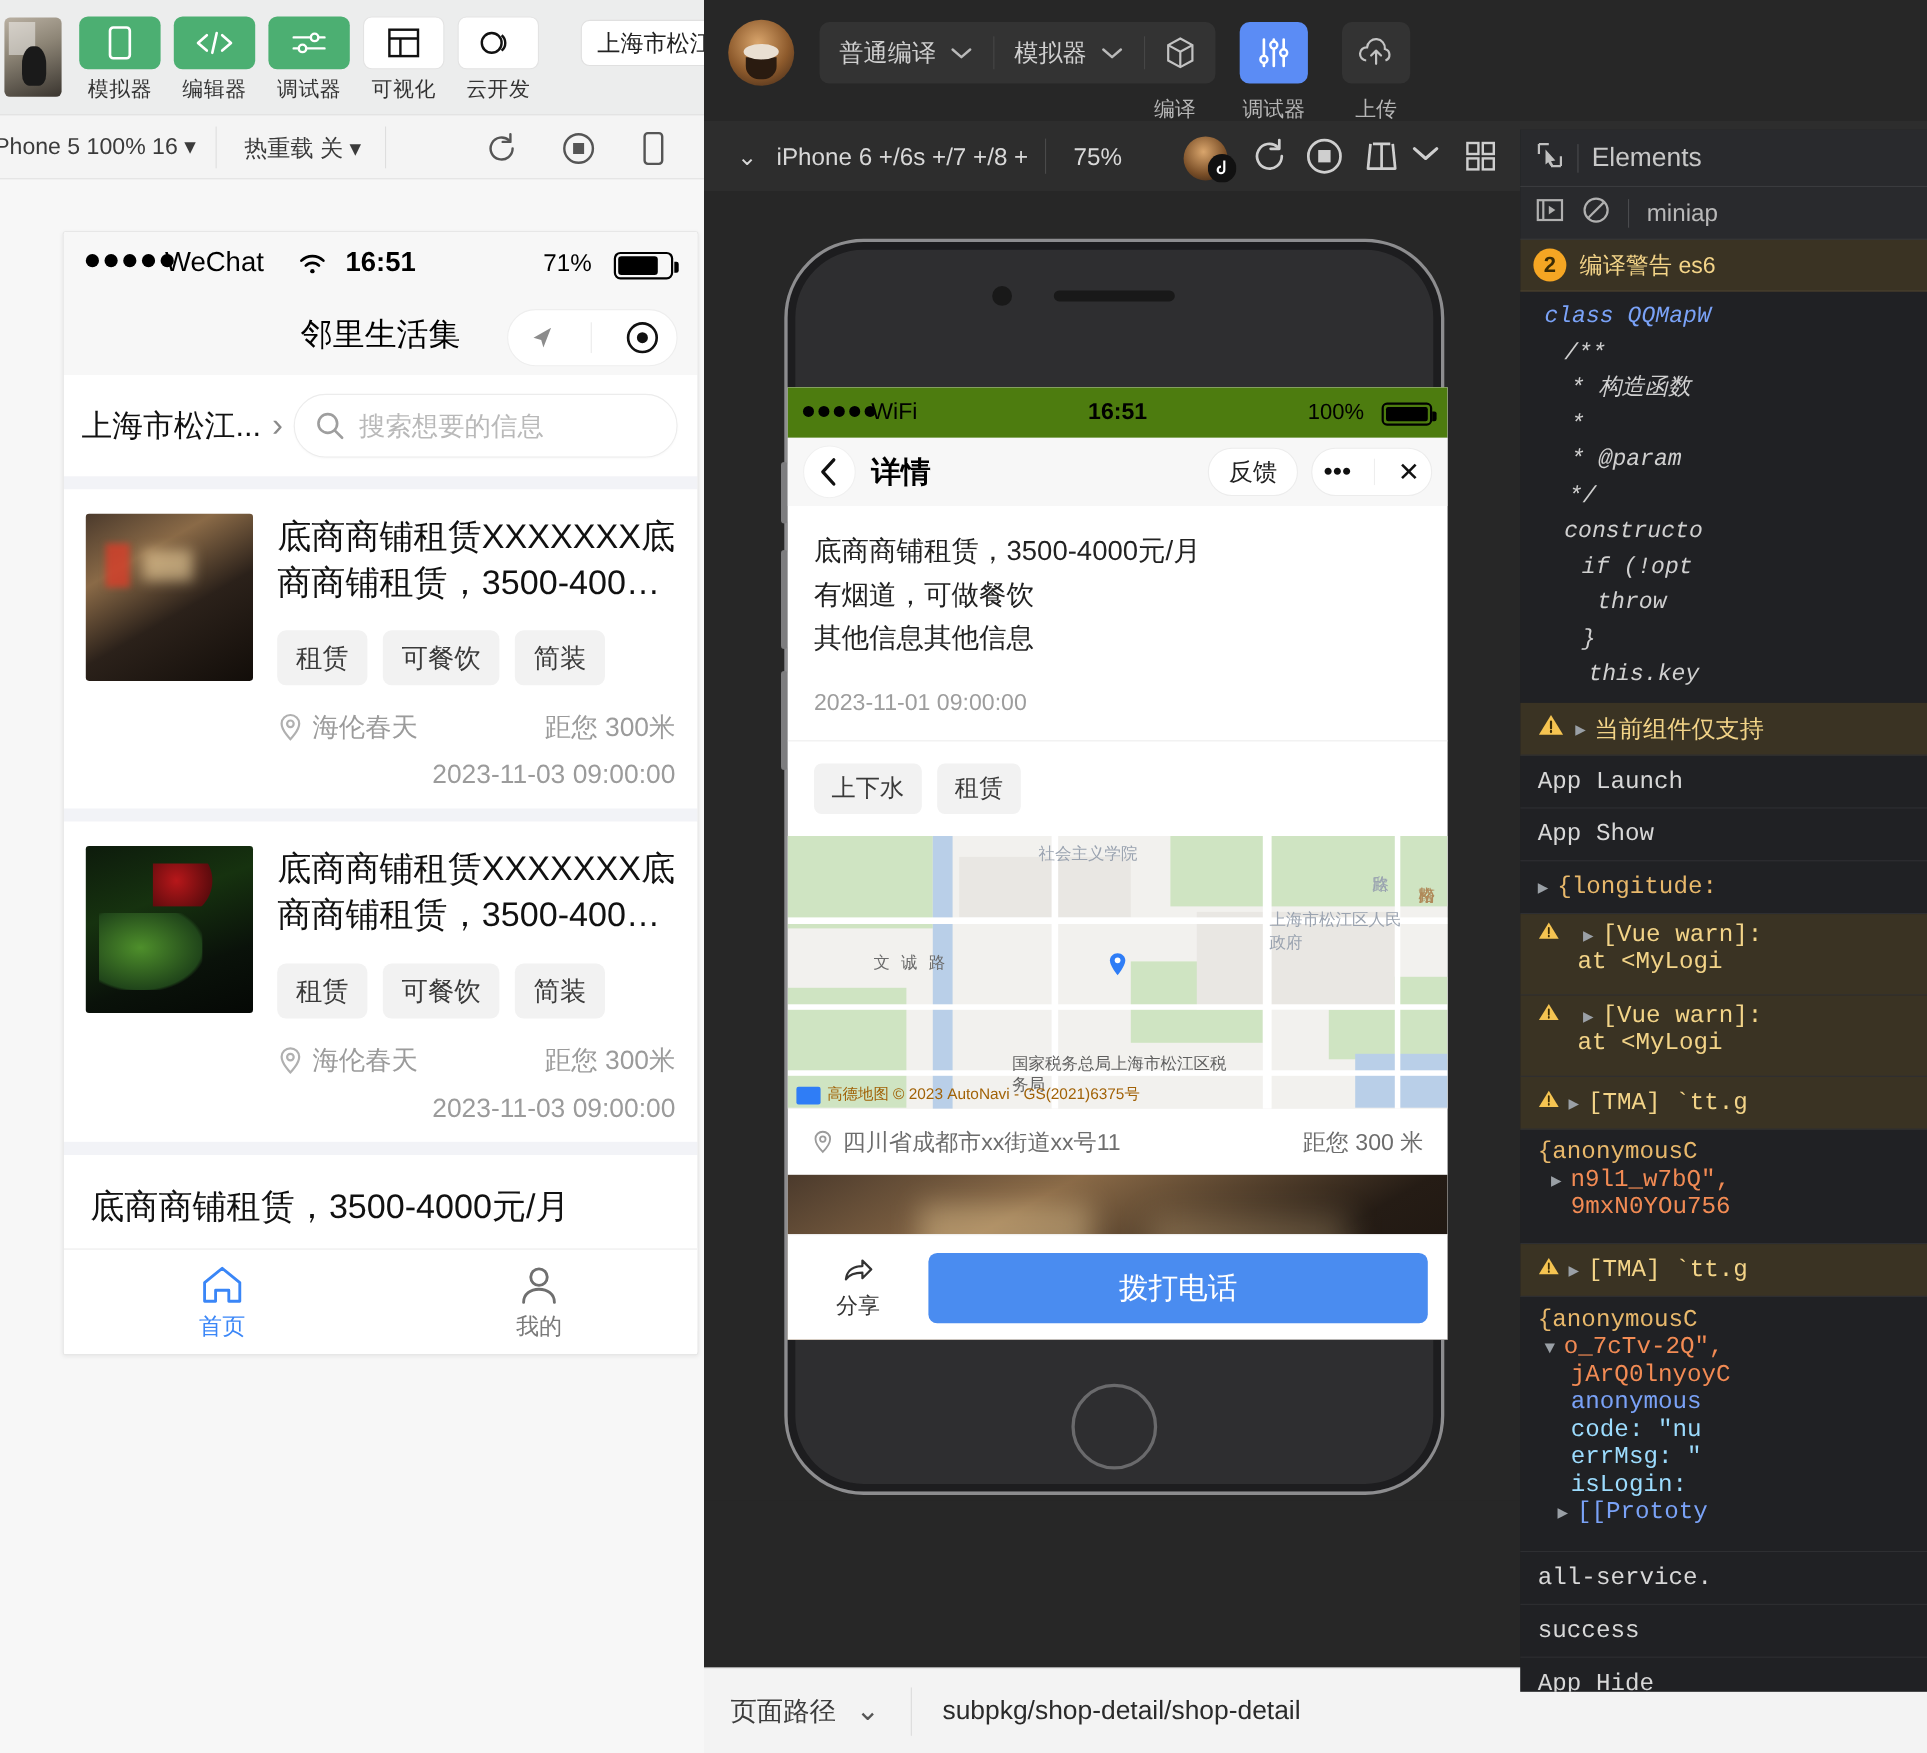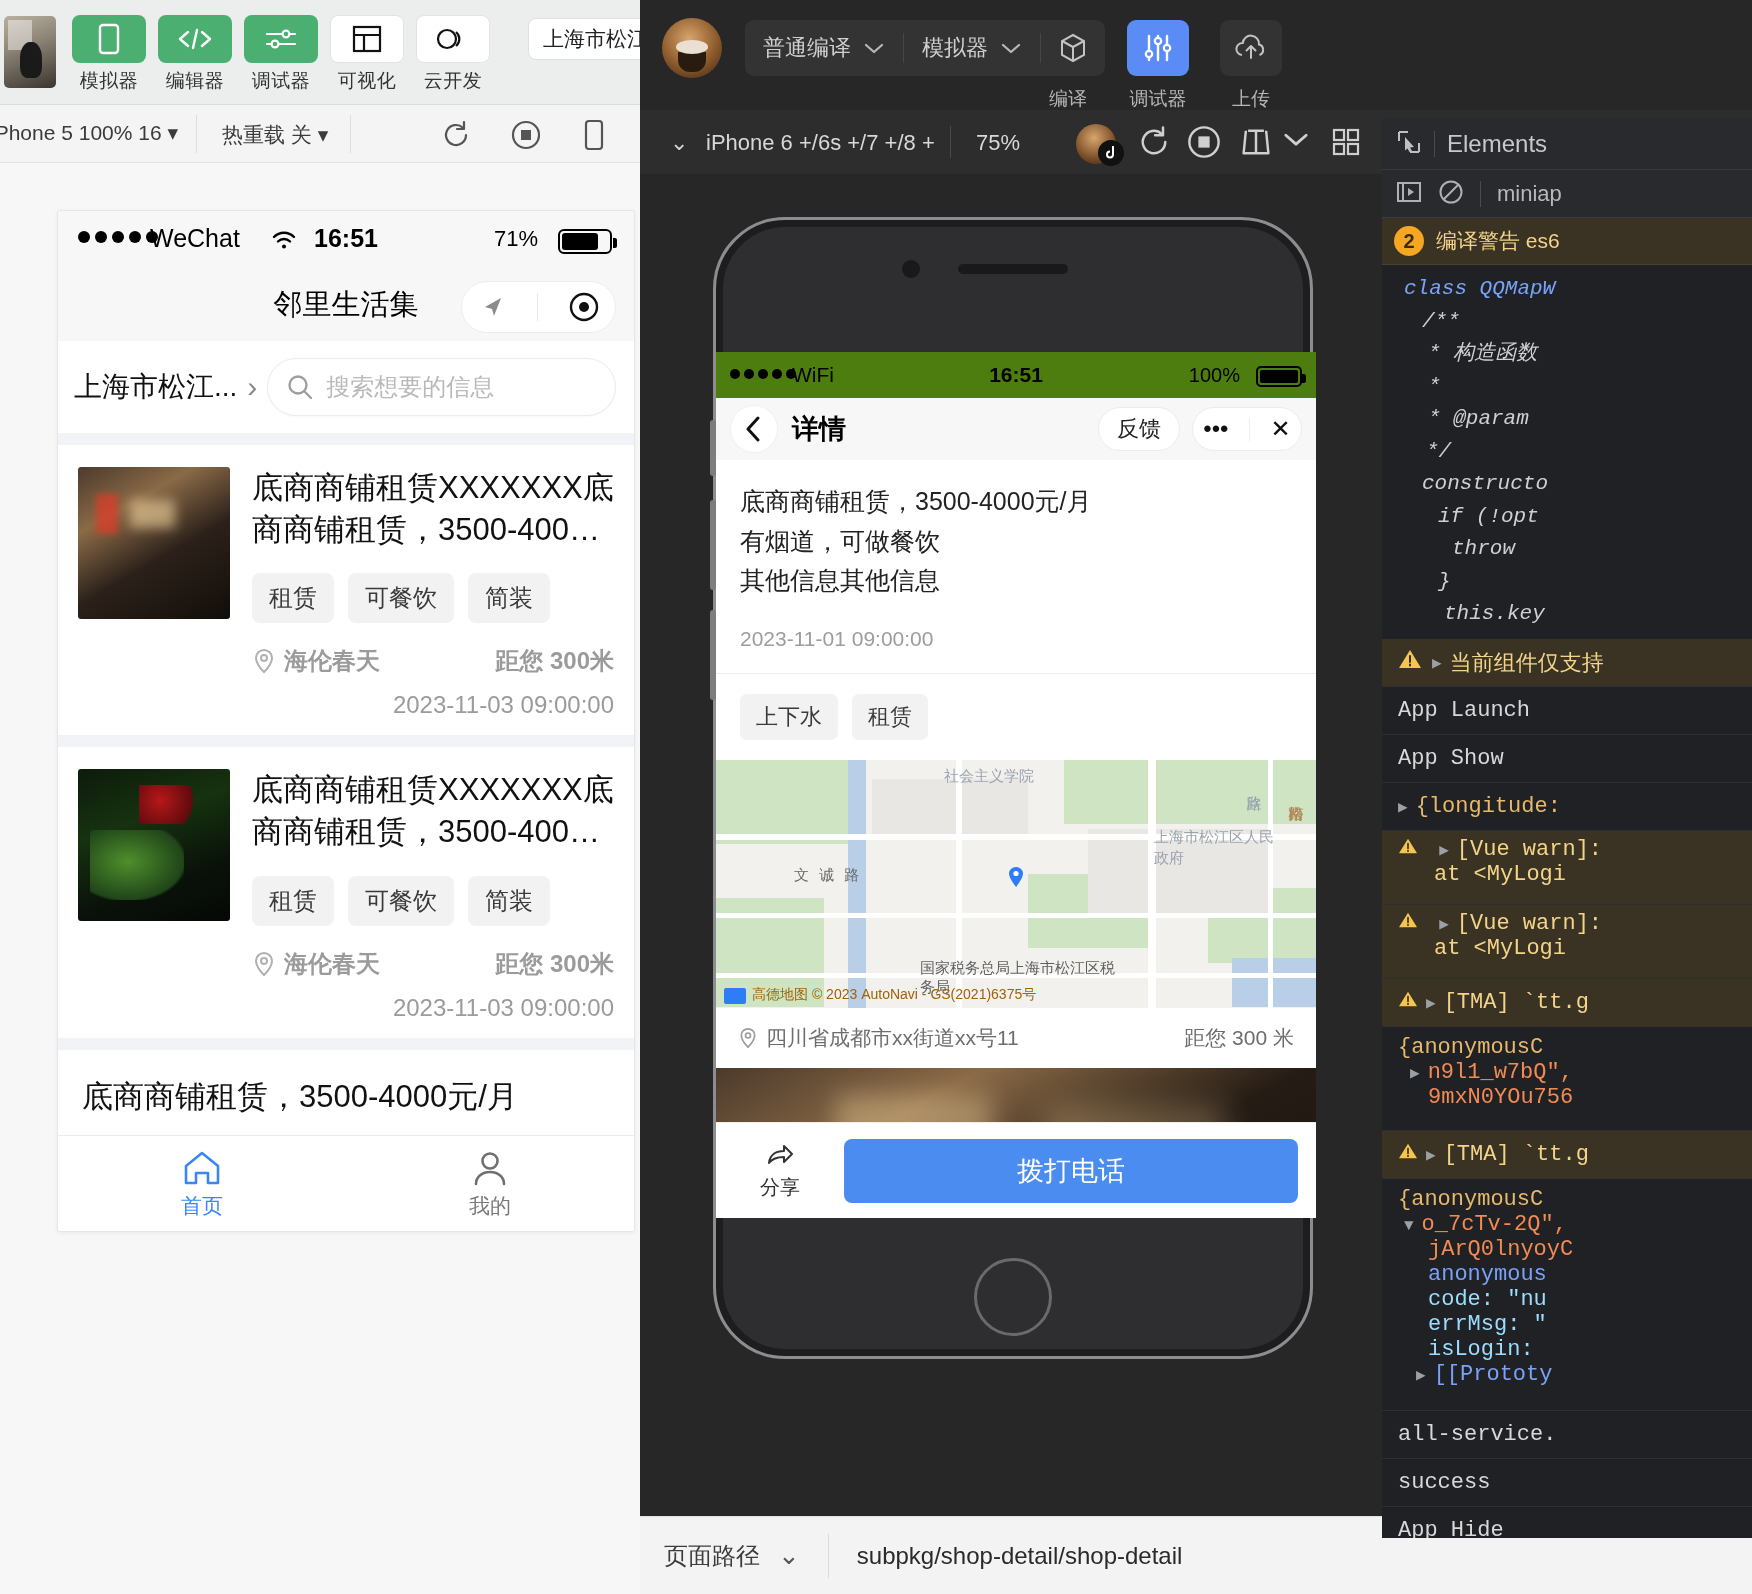--- a/index.html
+++ b/index.html
@@ -114,21 +114,21 @@
   .card-body { flex: 1; min-width: 0; }
   .card-title {
     font-size: 31px; line-height: 1.36; color: #111; font-weight: 400;
     display: -webkit-box; -webkit-line-clamp: 2; -webkit-box-orient: vertical; overflow: hidden;
   }
   .tag-row { display: flex; gap: 14px; margin-top: 22px; flex-wrap: wrap; }
   .tag {
     background: #f2f2f2; border-radius: 8px; padding: 9px 17px;
     font-size: 24px; color: #3a3a3a;
   }
-  .card-meta { display: flex; margin-top: 22px; font-weight: bold; }
+  .card-meta { display: flex; margin-top: 22px; }
   .meta-loc { display:flex; align-items:center; gap: 8px; font-size: 24px; color: #9b9b9b; }
   .meta-dist { margin-left: auto; font-size: 24px; color: #9b9b9b; }
   .card-date { text-align: right; font-size: 24px; color: #9b9b9b; margin-top: 14px; }
 
   .card-simple { background:#fff; padding: 26px 20px 20px 24px; }
   .card-simple .t { font-size: 31px; color:#111; }
 
   .sim-tabbar {
     position:absolute; left:0; right:0; bottom:0; height: 96px; background:#fff;
     border-top: 1px solid #ebebeb; display:flex;

